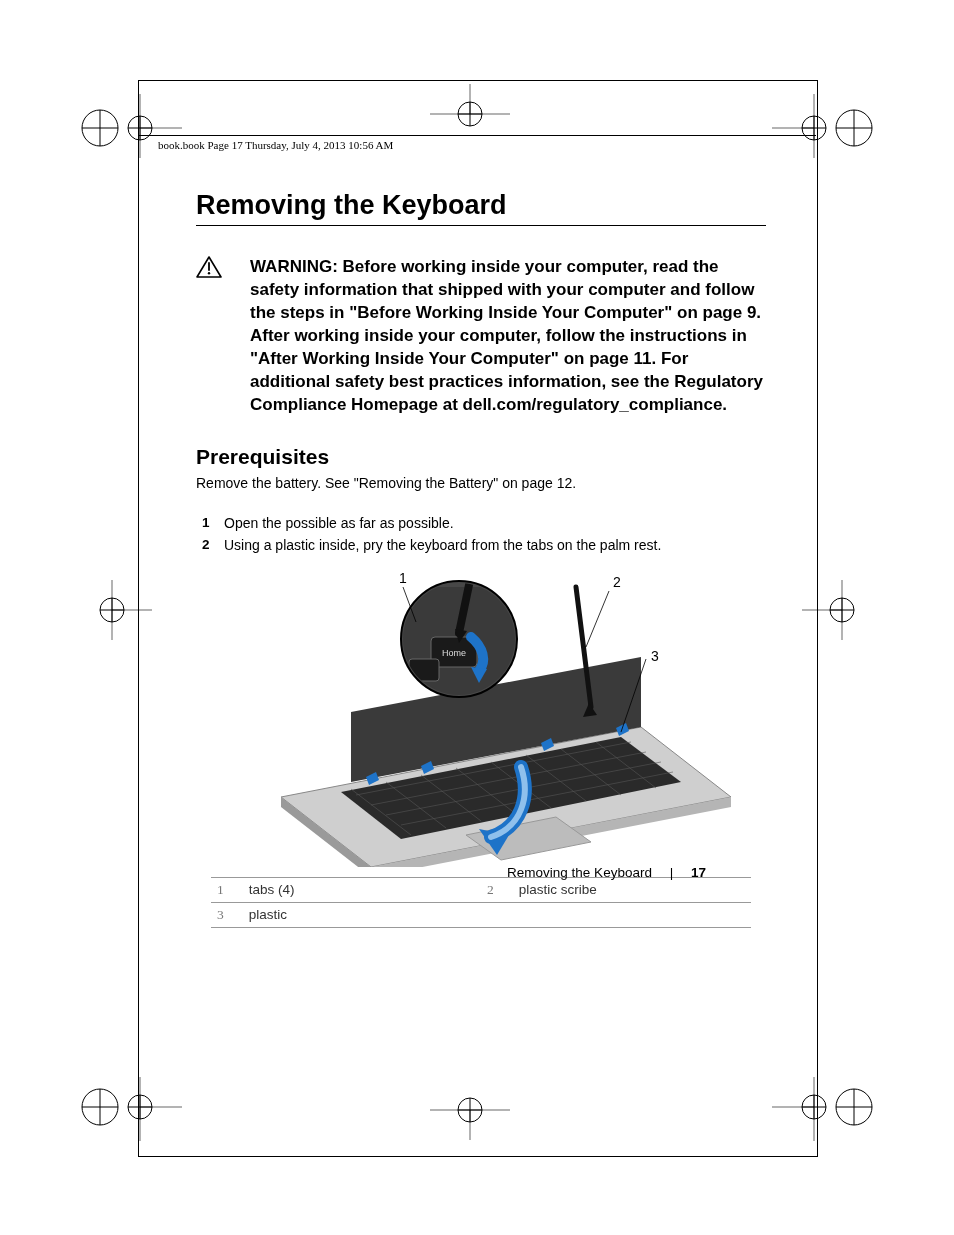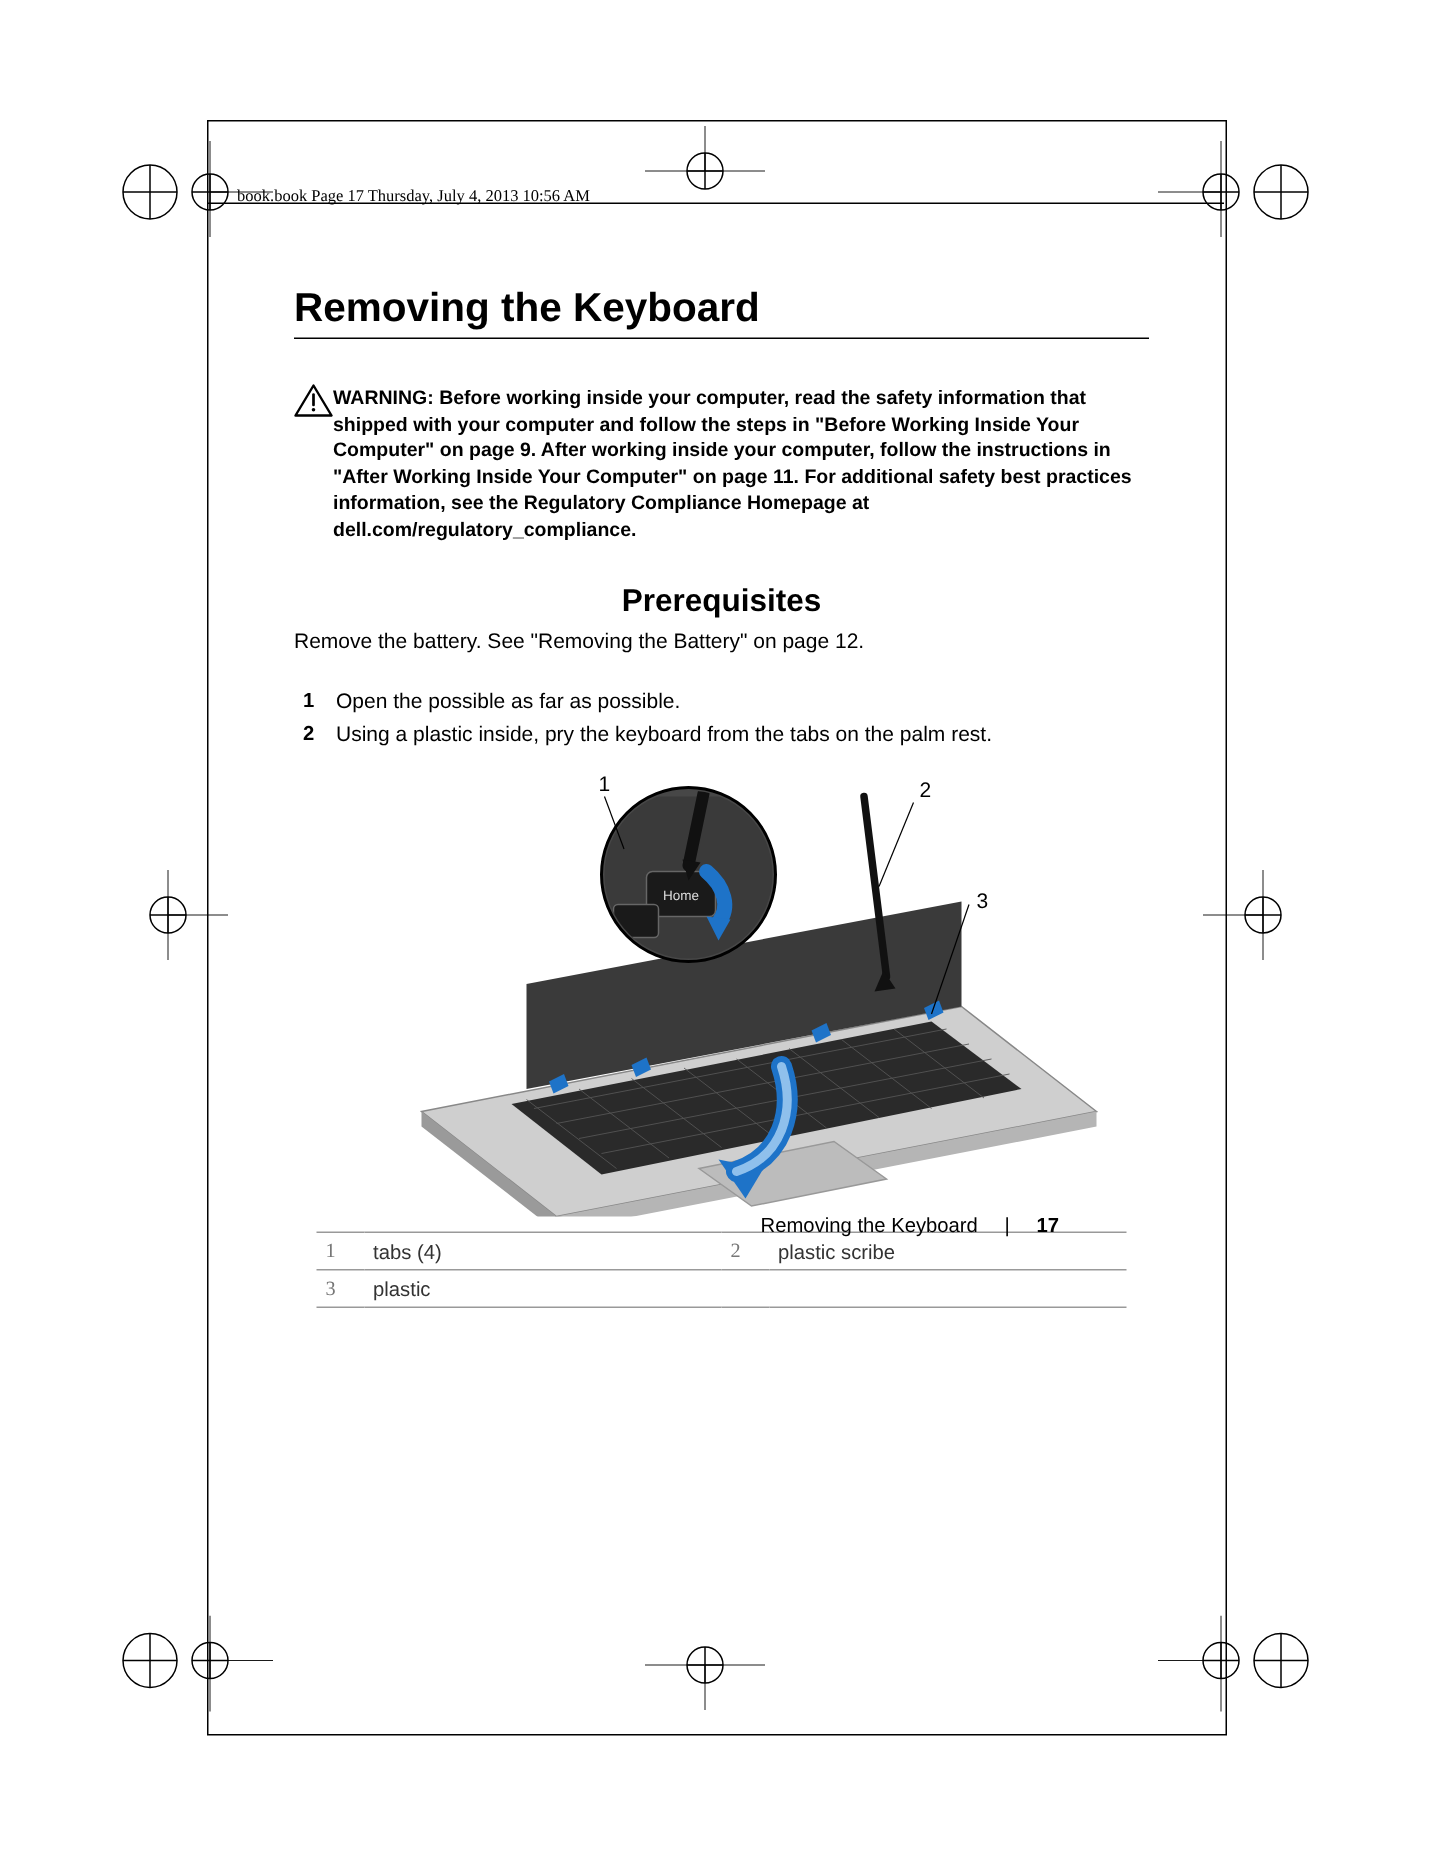--- a/index.html
+++ b/index.html
@@ -17,21 +17,21 @@
     position: absolute;
     left: 138px;
     top: 80px;
     width: 678px;
     height: 1075px;
     border: 0.5px solid #000;
   }
   .header-line {
     position: absolute;
     left: 158px;
-    top: 125px;
+    top: 139px;
     font-size: 11px;
     color: #000;
     font-family: Georgia, serif;
   }
   .header-rule {
     position: absolute;
     left: 138px;
     top: 135px;
     width: 678px;
     border-top: 0.5px solid #000;
@@ -48,32 +48,31 @@
     margin: 0 0 4px 0;
     letter-spacing: 0px;
   }
   .title-rule {
     border-top: 1px solid #000;
     margin-bottom: 30px;
   }
   .warning-block {
     display: flex;
     align-items: flex-start;
-    gap: 0;
+    gap: 28px;
     margin-bottom: 28px;
-    font-size: 13px;
+    font-size: 17px;
     line-height: 1.35;
   }
   .warning-icon svg { display:block; }
   .warning-text { font-weight: 700; }
   h2.section {
     font-size: 21px;
     font-weight: 700;
     margin: 0 0 6px 0;
-    text-align: center;
   }
   .body-text {
     font-size: 14px;
     margin: 0 0 24px 0;
   }
   ol.steps {
     list-style: none;
     padding: 0;
     margin: 0 0 14px 0;
     counter-reset: step;

